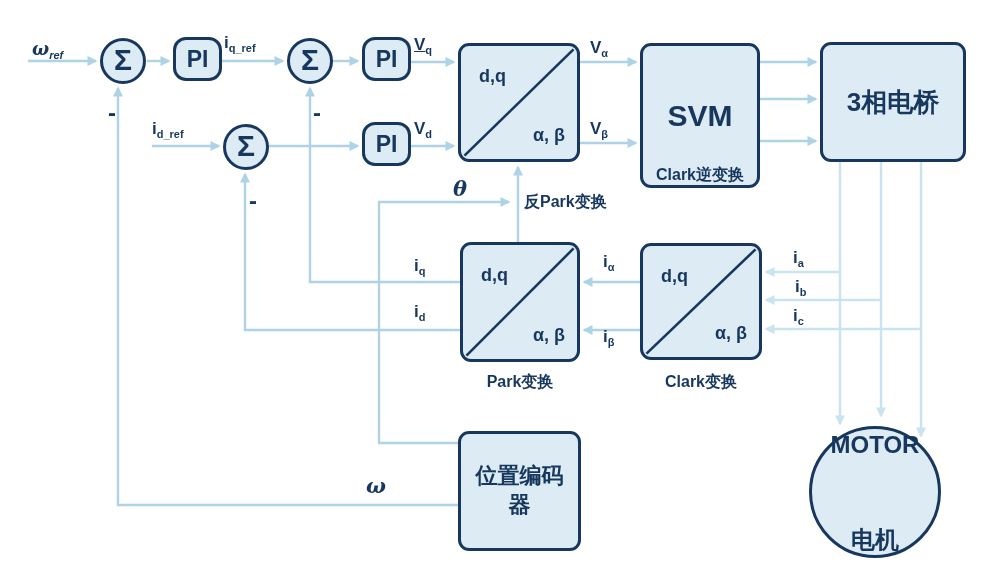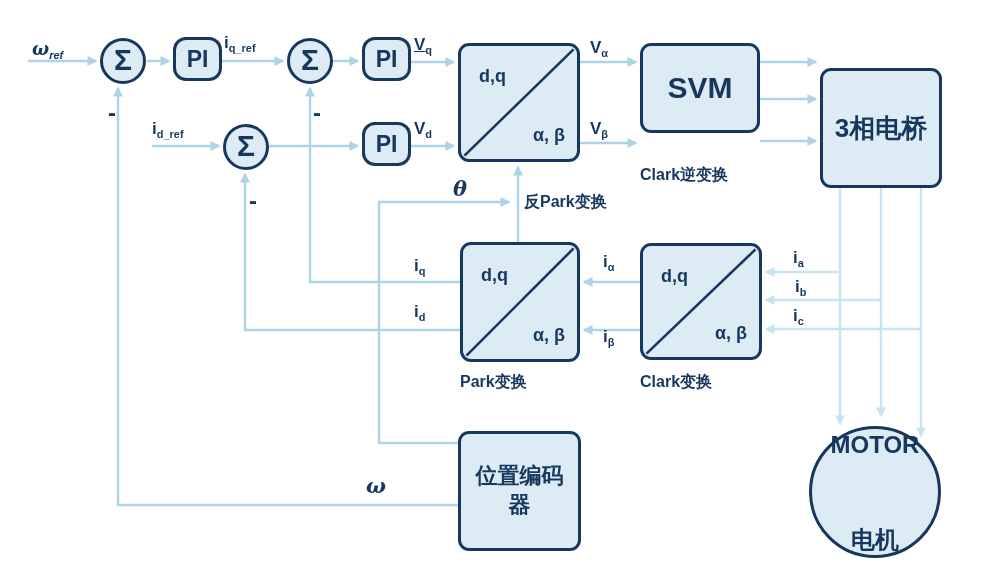--- a/index.html
+++ b/index.html
@@ -37,21 +37,21 @@
     background:#dcebf4;display:flex;flex-direction:column;align-items:center;justify-content:space-between;
     font-weight:bold;font-size:24px;line-height:1.3;z-index:2;box-sizing:border-box;
   }
   
   .sig{position:absolute;font-weight:bold;font-size:17px;white-space:nowrap;z-index:3;}
   .sig sub{font-size:11px;font-weight:bold;vertical-align:-4px;letter-spacing:0;}
   .greek{position:absolute;font-family:"DejaVu Serif",serif;font-style:italic;font-weight:bold;font-size:20px;z-index:3;}
   .greek sub{font-family:"Liberation Sans",sans-serif;font-size:11px;vertical-align:-4px;}
   .minus{position:absolute;font-weight:bold;font-size:24px;z-index:3;line-height:1;}
   .caption{position:absolute;font-weight:bold;font-size:16px;white-space:nowrap;z-index:3;}
-  .caption.center{text-align:left;}
+  .caption.center{text-align:center;}
 </style>
 </head>
 <body>
 
 <div id="stage">
 
   <svg id="wires" width="988" height="581">
     <defs>
       <marker id="m1" viewBox="0 0 10 10" refX="8.5" refY="5" markerWidth="12" markerHeight="10" orient="auto" markerUnits="userSpaceOnUse">
         <path d="M0,0 L10,5 L0,10 Z" fill="#aed3e6"></path>
@@ -144,22 +144,22 @@
   </div>
 
   <div class="tblock" style="left:640px;top:243px;width:122px;height:117px;">
     <svg class="diag" viewBox="0 0 100 100" preserveAspectRatio="none">
       <line x1="3" y1="97" x2="97" y2="3" stroke="#17375e" stroke-width="2.6" vector-effect="non-scaling-stroke"></line>
     </svg>
     <span class="dq">d,q</span>
     <span class="ab">α, β</span>
   </div>
 
-  <div class="block" style="left:640px;top:43px;width:120px;height:90px;font-size:30px;">SVM</div>
-  <div class="block" style="left:820px;top:42px;width:122px;height:120px;font-size:26px;margin-top:26px;">3相电桥</div>
+  <div class="block" style="left:640px;top:43px;width:120px;height:145px;font-size:30px;">SVM</div>
+  <div class="block" style="left:820px;top:42px;width:146px;height:120px;font-size:26px;">3相电桥</div>
 
   <div class="block" style="left:458px;top:423px;width:123px;height:120px;font-size:22px;line-height:1.3;margin-top:8px;">
     <div>
       <div>位置编码</div>
       <div>器</div>
     </div>
   </div>
 
   <div class="motor" style="left:809px;top:426px;">
     <div>MOTOR</div>

